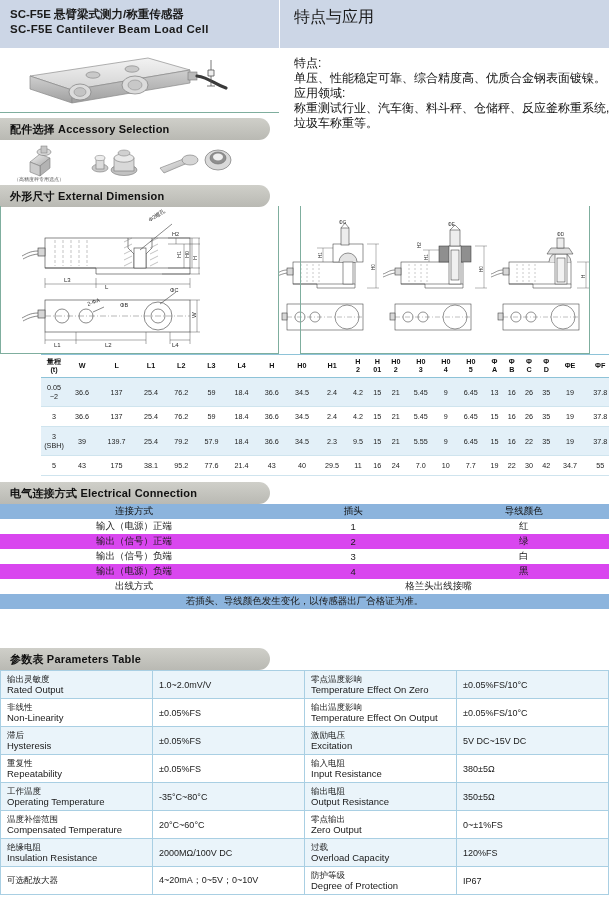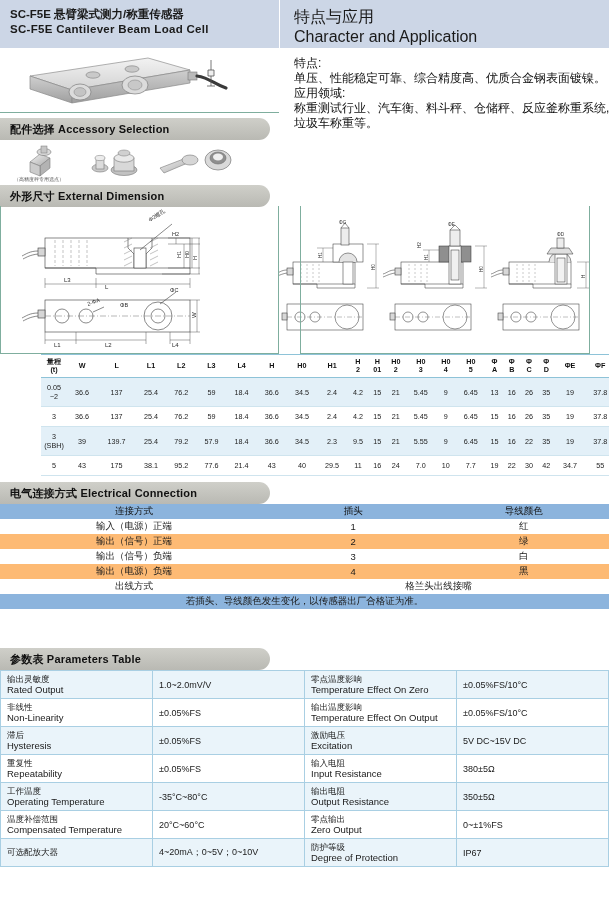--- a/index.html
+++ b/index.html
@@ -63,21 +63,21 @@
   }
   .dim td { text-align:center; padding:5px 0; border-bottom:1px solid #cfe4ee; color:#222;}
   .dim tr.alt td { background:#e3f0f8; }
   .dim tr.plain td { background:#ffffff; }
   .dim .capcol { font-weight:normal; }
 
   
   .elec { font-size:9.5px; }
   .elec td { padding:1px 0; text-align:center; border:0; }
   .elec .hdr td { background:#8cb4dd; font-weight:normal; color:#111; }
-  .elec .b td { background:#fdba74; }
+  .elec .b td { background:#d946ef; }
   .elec .w td { background:#ffffff;margin-left:16px; }
   .elec .note td { background:#8cb4dd; font-size:9.5px; }
 
   
   .par { font-size:9px; table-layout:fixed; }
   .par td { border:1px solid #a9cfe3; padding:3px 6px; vertical-align:middle; height:26px;}
   .par .lbl { width:152px; line-height:10.5px; }
   .par .val { width:152px; }
   .par .cn { font-size:8.5px; display:block; }
   .par .en { font-size:9.5px; display:block; }
@@ -131,21 +131,20 @@
             <line x1="211" y1="28" x2="211" y2="38"></line>
             <line x1="207" y1="38" x2="215" y2="38"></line>
           </g>
         </svg>
       </div>
     </div>
 
     <div class="topright">
       <div class="rtitlebox">
         <div class="t1">特点与应用</div>
-        <div class="t2">Character and Application</div>
       </div>
       <div class="feat">
         <div>特点:</div>
         <div>单压、性能稳定可靠、综合精度高、优质合金钢表面镀镍。</div>
         <div>应用领域:</div>
         <div>称重测试行业、汽车衡、料斗秤、仓储秤、反应釜称重系统,</div>
         <div>垃圾车称重等。</div>
       </div>
     </div>
   </div>
@@ -740,20 +739,32 @@
             </td>
             <td class="val">20°C~60°C</td>
             <td class="lbl">
               <span class="cn">零点输出</span>
               <span class="en">Zero Output</span>
             </td>
             <td class="val">0~±1%FS</td>
           </tr>
           <tr>
             <td class="lbl">
+              <span class="cn">绝缘电阻</span>
+              <span class="en">Insulation Resistance</span>
+            </td>
+            <td class="val">2000MΩ/100V DC</td>
+            <td class="lbl">
+              <span class="cn">过载</span>
+              <span class="en">Overload Capacity</span>
+            </td>
+            <td class="val">120%FS</td>
+          </tr>
+          <tr>
+            <td class="lbl">
               <span class="cn">可选配放大器</span>
             </td>
             <td class="val">4~20mA；0~5V；0~10V</td>
             <td class="lbl">
               <span class="cn">防护等级</span>
               <span class="en">Degree of Protection</span>
             </td>
             <td class="val">IP67</td>
           </tr>
         </tbody>

